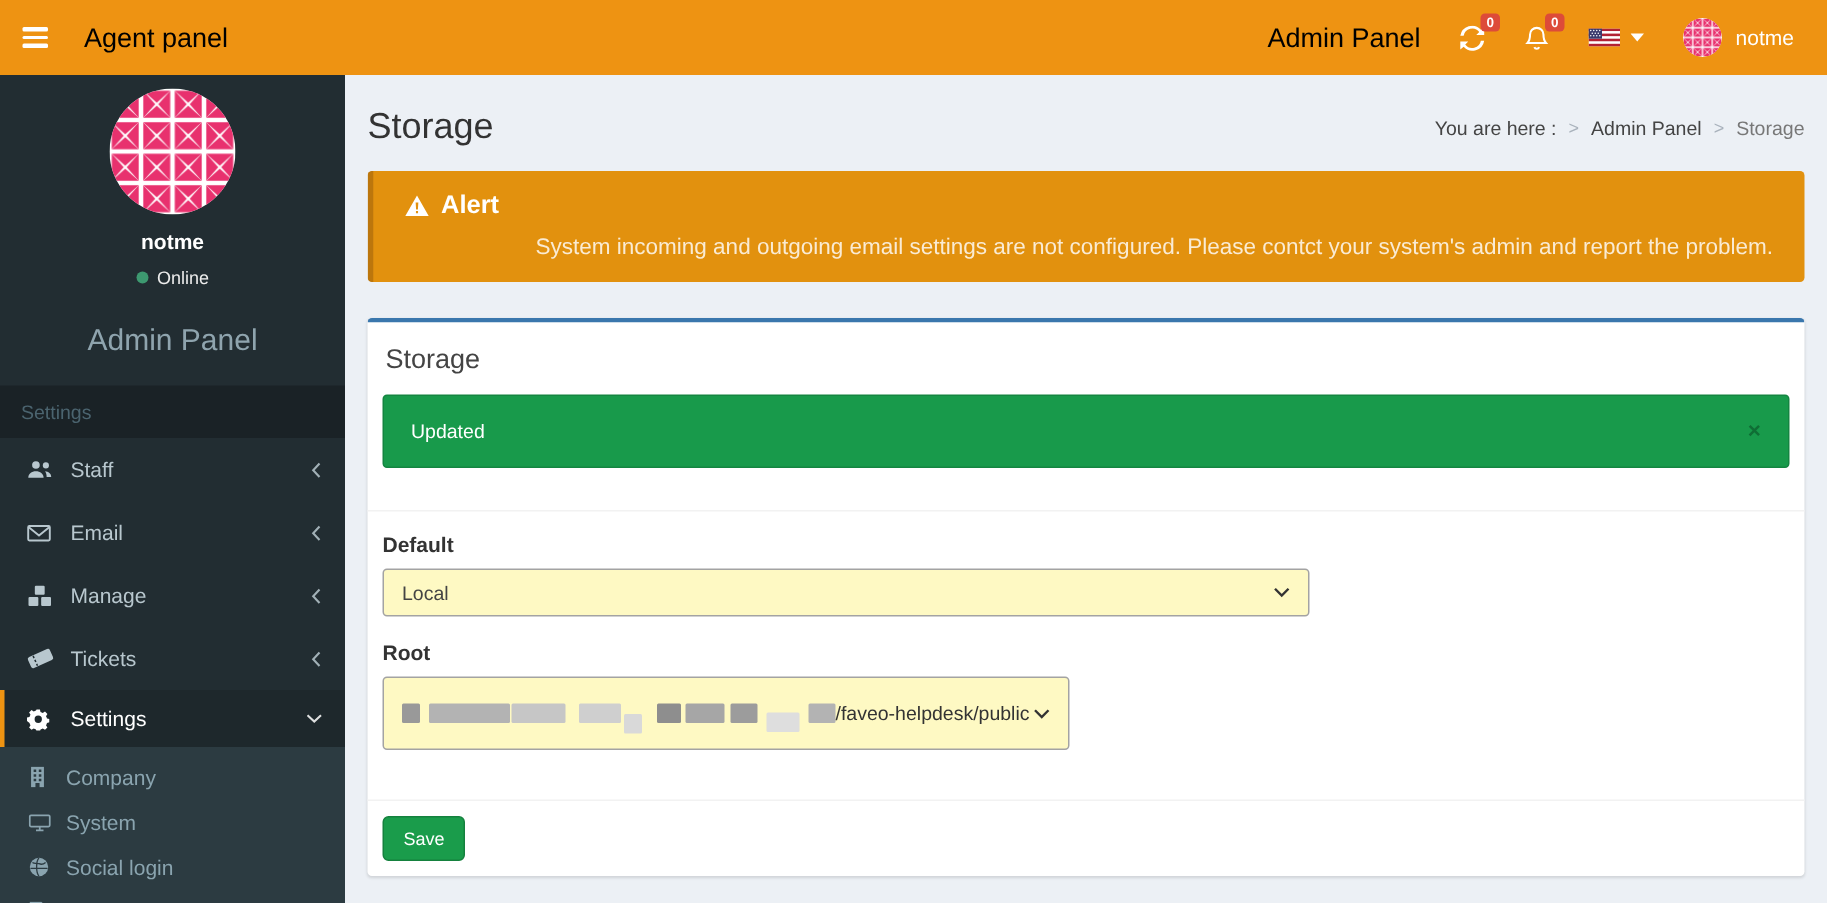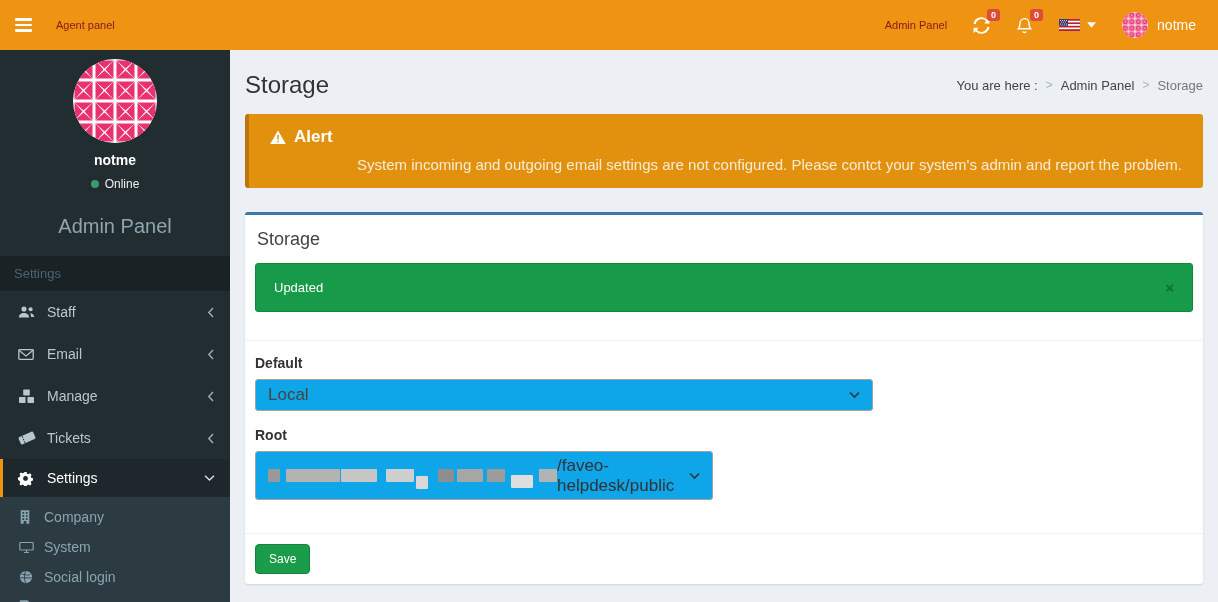--- a/index.html
+++ b/index.html
@@ -10,21 +10,21 @@
   
   .header { position:absolute; top:0; left:0; right:0; height:50px; display:flex; z-index:30; }
   .logo { width:230px; height:50px; background:#cf7d11; color:#fff; display:flex; flex-direction:column; align-items:center; justify-content:center; cursor:pointer; }
   .logo-text { font-size:21px; letter-spacing:10px; padding-left:10px; line-height:22px; font-weight:400; }
   .logo-line { position:relative; width:156px; height:12px; margin-top:1px; }
   .logo-line::before { content:""; position:absolute; left:0; right:0; top:5px; border-top:1.5px solid #fff; }
   .logo-plus { position:absolute; left:50%; top:-6px; transform:translateX(-50%); background:transparent; font-size:22px; font-weight:300; line-height:22px; color:#fff; padding:0 2px; }
   .navbar { flex:1; background:#ee9312; display:flex; align-items:center; color:#fff; }
   .hamburger { width:46px; height:50px; display:flex; flex-direction:column; align-items:center; justify-content:center; gap:3px; cursor:pointer; }
   .hamburger span { display:block; width:17px; height:2.5px; background:#fff; border-radius:1px; }
-  .nav-link { font-size:11px; color:#7f1d1d; cursor:pointer; padding:0 10px; }
+  .nav-link { font-size:18px; color:#000000; cursor:pointer; padding:0 10px; }
   .nav-right { margin-left:auto; display:flex; align-items:center; gap:26px; padding-right:22px; }
   .icon-wrap { position:relative; cursor:pointer; display:flex; align-items:center; }
   .badge { position:absolute; top:-8px; right:-10px; background:#dd4b39; color:#fff; font-size:9px; line-height:10px; padding:1px 4px; border-radius:3px; font-weight:700; }
   .flag-group { display:flex; align-items:center; gap:7px; cursor:pointer; }
   .user-group { display:flex; align-items:center; gap:9px; cursor:pointer; }
   .user-group .avatar-sm { border-radius:50%; overflow:hidden; display:block; }
   .nav-username { font-size:14px; }
 
   
   .sidebar { position:absolute; top:50px; left:0; width:230px; bottom:0; background:#222d32; overflow:hidden; }
@@ -55,21 +55,21 @@
   .callout { background:#e2910e; border-left:4px solid #bc760c; border-radius:3px; color:#fff; padding:13px 21px 15px;text-align:right; }
   .callout-title { font-size:17px; font-weight:700; display:flex; align-items:center; gap:8px; }
   .callout-msg { margin-top:9px; font-size:15px; color:rgba(255,255,255,.82); }
 
   .box { margin-top:24px; background:#fff; border-top:3px solid #3a77ad; border-radius:3px; box-shadow:0 1px 2px rgba(0,0,0,.12); height:372px; position:relative; }
   .box-header { padding:14px 12px 13px; font-size:18px; color:#444; }
   .alert-success { margin:0 10px; background:#189a4b; border:1px solid #148541; border-radius:3px; color:#fff; padding:16px 18px; font-size:13px; display:flex; align-items:center; }
   .alert-close { margin-left:auto; color:#0f6e35; font-weight:700; font-size:15px; cursor:pointer; line-height:1; }
   .box-body { margin-top:28px; border-top:1px solid #f2f2f2; padding:14px 10px 0; }
   .form-label { font-size:14px; font-weight:700; color:#333; margin-bottom:8px; }
-  .select { height:32px; background:#0ea5e9; border:1px solid #a3a3a3; border-radius:3px; display:flex; align-items:center; padding:0 12px; font-size:17px; color:#444; cursor:pointer; }
+  .select { height:32px; background:#fef9c3; border:1px solid #a3a3a3; border-radius:3px; display:flex; align-items:center; padding:0 12px; font-size:13px; color:#444; cursor:pointer; }
   .select .chev-dn { margin-left:auto; color:#333; display:flex; align-items:center; }
   .select-default { width:618px; }
   .select-root { width:458px; height:49px; }
   .form-group + .form-group { margin-top:16px; }
   .redacted { display:flex; align-items:center; }
   .redacted i { display:inline-block; height:13px; border-radius:1px; }
   .box-footer { position:absolute; left:0; right:0; bottom:0; border-top:1px solid #f2f2f2; padding:10px; }
   .btn-save { background:#1a9c4b; border:1px solid #15813e; border-radius:4px; color:#fff; font-size:12px; padding:7px 13px; cursor:pointer; font-family:inherit; }
 
   svg { display:block; }

